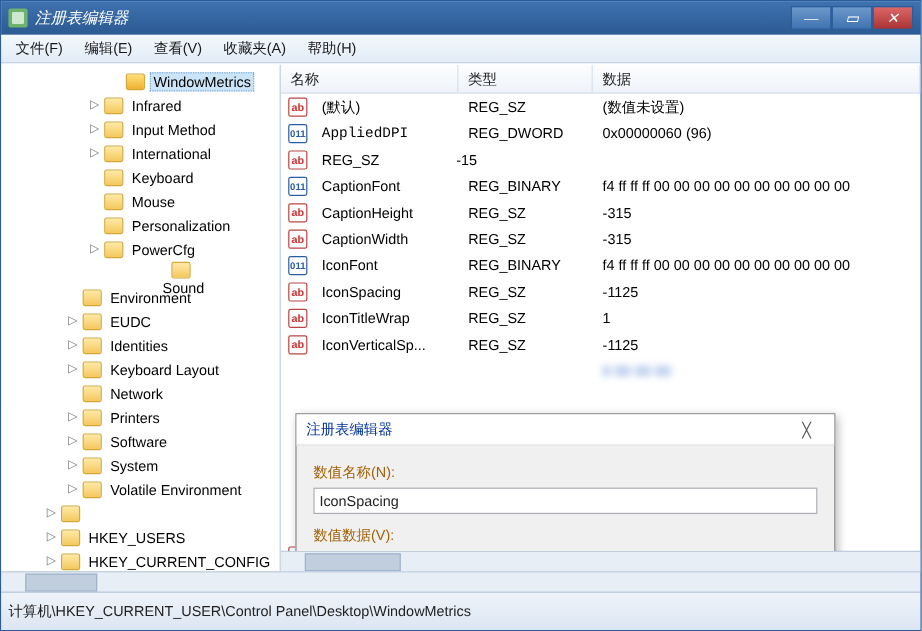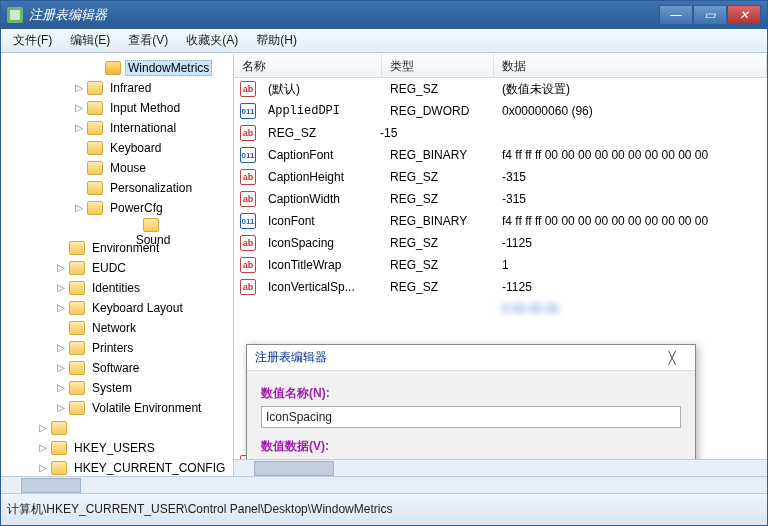--- a/index.html
+++ b/index.html
@@ -37,21 +37,21 @@
   .val-icon.bin { color:#2b5da3; border-color:#2b5da3; font-size:8px;}
   .statusbar { height: 32px; background: linear-gradient(#eef3f9,#dce6f2); border-top: 1px solid #c0cddc; display:flex; align-items:center; padding:0 6px; color:#222;}
   
   .blurred { filter: blur(3px); color:#4a7bd0 !important;}
   
   .dialog { position:absolute; left:12px; top:266px; width:450px; background:#f0f0f0; border:1px solid #8a8a8a; box-shadow:2px 2px 8px rgba(0,0,0,.3); z-index:50;}
   .dlg-title { height:26px; background:#fff; border-bottom:1px solid #ddd; display:flex; align-items:center; padding:0 8px;}
   .dlg-title-text { flex:1; color:#003399; font-size:12px;}
   .dlg-close { width:30px; text-align:center; color:#555; font-family:Arial;}
   .dlg-body { padding:10px 14px 12px;}
-  .dlg-label { margin:4px 0 4px; color:#a21caf;font-weight:bold;}
+  .dlg-label { margin:4px 0 4px; color:#a16207;}
   .dlg-input { width:100%; height:22px; border:1px solid #abadb3; background:#fff; padding:2px 4px; font-size:12px; color:#222;}
   .dlg-input[readonly]{ background:#fff; }
   .hscroll-fake { height:17px; background:#e8eef6; border-top:1px solid #c0cddc; display:flex; align-items:center;}
   .hscroll-fake .thumb { height:15px; background:#c1cedd; border:1px solid #9fb3cc; margin-left:20px;}
 </style>
 </head>
 <body>
 
 <div class="window">
 

